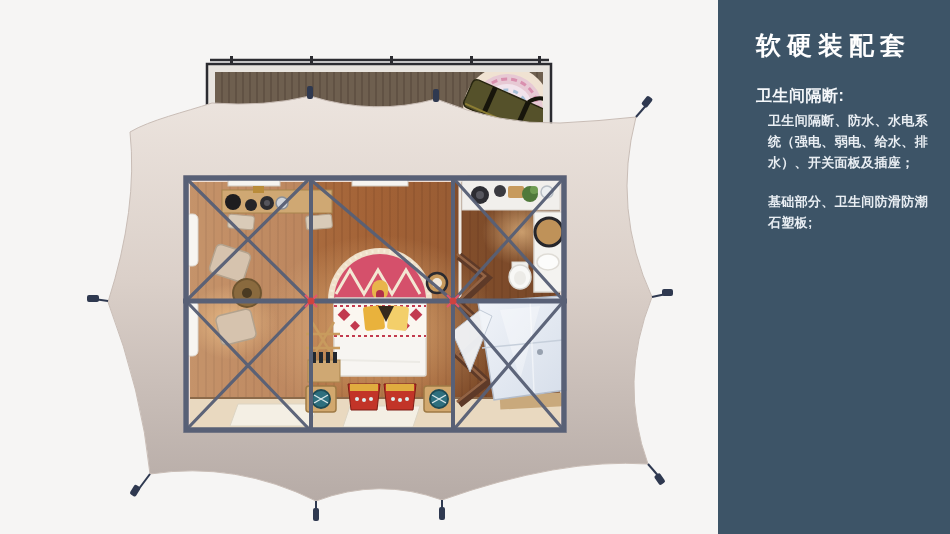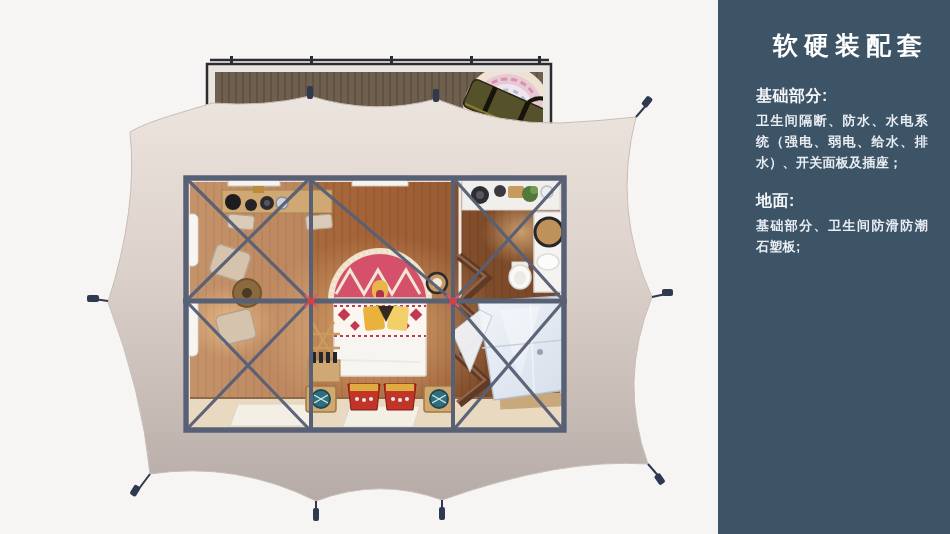--- a/index.html
+++ b/index.html
@@ -2,23 +2,23 @@
 <html><head>
 <meta charset="utf-8">
 <style>
   html,body{margin:0;padding:0;background:#ffffff;font-family:"Liberation Sans",sans-serif;}
   .stage{position:relative;width:950px;height:534px;overflow:hidden;display:flex;background:#f5f4f3;}
   .render-area{position:relative;width:718px;height:534px;background:#f6f5f4;box-shadow:inset 0 0 0 1px rgba(0,0,0,0.03);}
   .render-area svg{position:absolute;left:0;top:0;}
   .sidebar{box-sizing:border-box;width:232px;height:534px;background:#3d5467;color:#ffffff;
            padding:24px 22px 0 38px;}
   .sidebar h1{margin:6px 0 26px 0;font-size:25px;line-height:1.2;font-weight:bold;
-              letter-spacing:6px;text-align:right;white-space:nowrap;color:#ffffff;}
+              letter-spacing:6px;text-align:left;white-space:nowrap;color:#ffffff;}
   .sidebar h2{margin:0 0 3px 0;font-size:16px;font-weight:bold;color:#f4f7fa;letter-spacing:0.5px;}
-  .sidebar p{margin:0 0 18px 0;font-size:13px;line-height:21px;font-weight:600;color:#e9eef3;
+  .sidebar p{margin:0 0 18px 12px;font-size:13px;line-height:21px;font-weight:600;color:#e9eef3;
              text-align:justify;letter-spacing:0.3px;}
 </style>
 </head>
 <body>
 
 <div class="stage">
 
   <div class="render-area">
     <svg width="718" height="534" viewBox="0 0 718 534">
       <defs>
@@ -291,27 +291,26 @@
         <path d="M447,295 L459,307 M459,295 L447,307" stroke="#e2556b" stroke-width="2"></path>
         <circle cx="453" cy="301" r="3.5" fill="#cf4340"></circle>
       </g>
     </svg>
   </div>
 
   <aside class="sidebar">
     <h1>软硬装配套</h1>
 
     <section>
-      <h2>基础部分:</h2>
+      <h2>卫生间隔断:</h2>
       <p>卫生间隔断、防水、水电系统（强电、弱电、给水、排水）、开关面板及插座；</p>
     </section>
 
 
     <section>
     </section>
 
 
     <section>
-      <h2>地面:</h2>
       <p>基础部分、卫生间防滑防潮石塑板;</p>
     </section>
   </aside>
 </div>
 
 </body></html>

